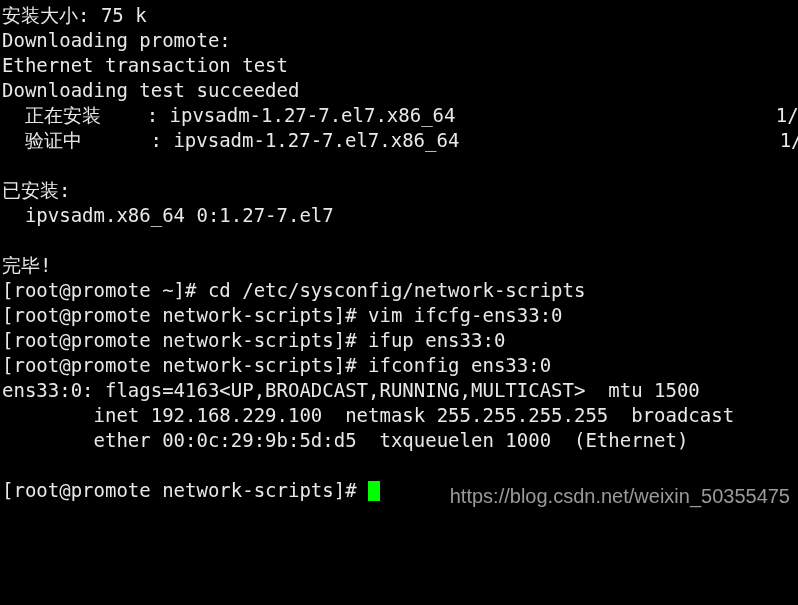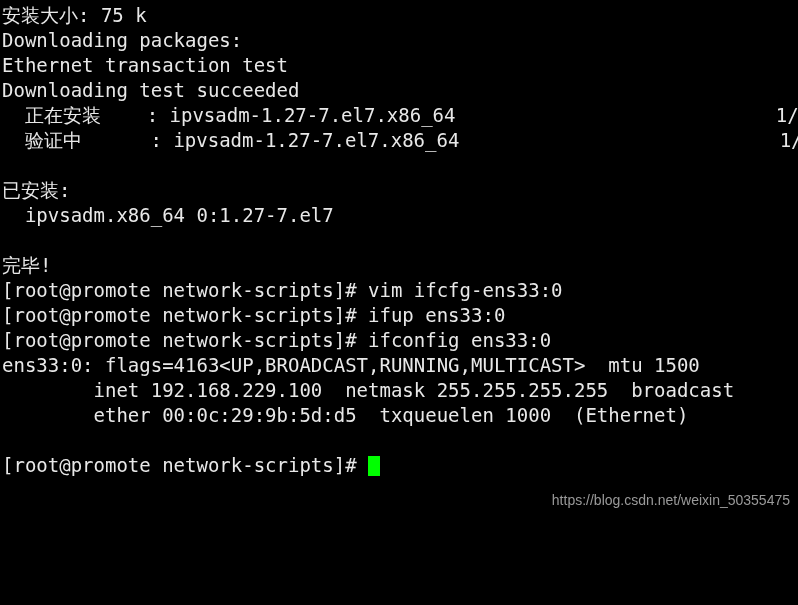--- a/index.html
+++ b/index.html
@@ -43,42 +43,43 @@
     width: 12px;
     height: 20px;
     background: #00ff00;
     vertical-align: -4px;
   }
   .watermark {
     position: absolute;
     right: 8px;
     bottom: 8px;
     font-family: "Liberation Sans", "DejaVu Sans", sans-serif;
-    font-size: 14px;
+    font-size: 20px;
     color: #9a9a9a;
     white-space: pre;
     letter-spacing: 0px;
   }
 </style>
 </head>
 <body>
 
 <div id="terminal">
   <div id="output">
       <div class="line">安装大小: 75 k</div>
-      <div class="line">Downloading packages:</div>
+      <div class="line">Downloading promote:</div>
       <div class="line">Ethernet transaction test</div>
       <div class="line">Downloading test succeeded</div>
       <div class="line">  正在安装    : ipvsadm-1.27-7.el7.x86_64                            1/1</div>
       <div class="line">  验证中      : ipvsadm-1.27-7.el7.x86_64                            1/1</div>
       <div class="line blank"></div>
       <div class="line">已安装:</div>
       <div class="line">  ipvsadm.x86_64 0:1.27-7.el7</div>
       <div class="line blank"></div>
       <div class="line">完毕!</div>
+      <div class="line">[root@promote ~]# cd /etc/sysconfig/network-scripts</div>
       <div class="line">[root@promote network-scripts]# vim ifcfg-ens33:0</div>
       <div class="line">[root@promote network-scripts]# ifup ens33:0</div>
       <div class="line">[root@promote network-scripts]# ifconfig ens33:0</div>
       <div class="line">ens33:0: flags=4163&lt;UP,BROADCAST,RUNNING,MULTICAST&gt;  mtu 1500</div>
       <div class="line">        inet 192.168.229.100  netmask 255.255.255.255  broadcast</div>
       <div class="line">        ether 00:0c:29:9b:5d:d5  txqueuelen 1000  (Ethernet)</div>
       <div class="line blank"></div>
     </div>
   <div class="line"><span>[root@promote network-scripts]# </span><span class="cursor"></span></div>
   <div class="watermark">https://blog.csdn.net/weixin_50355475</div>

